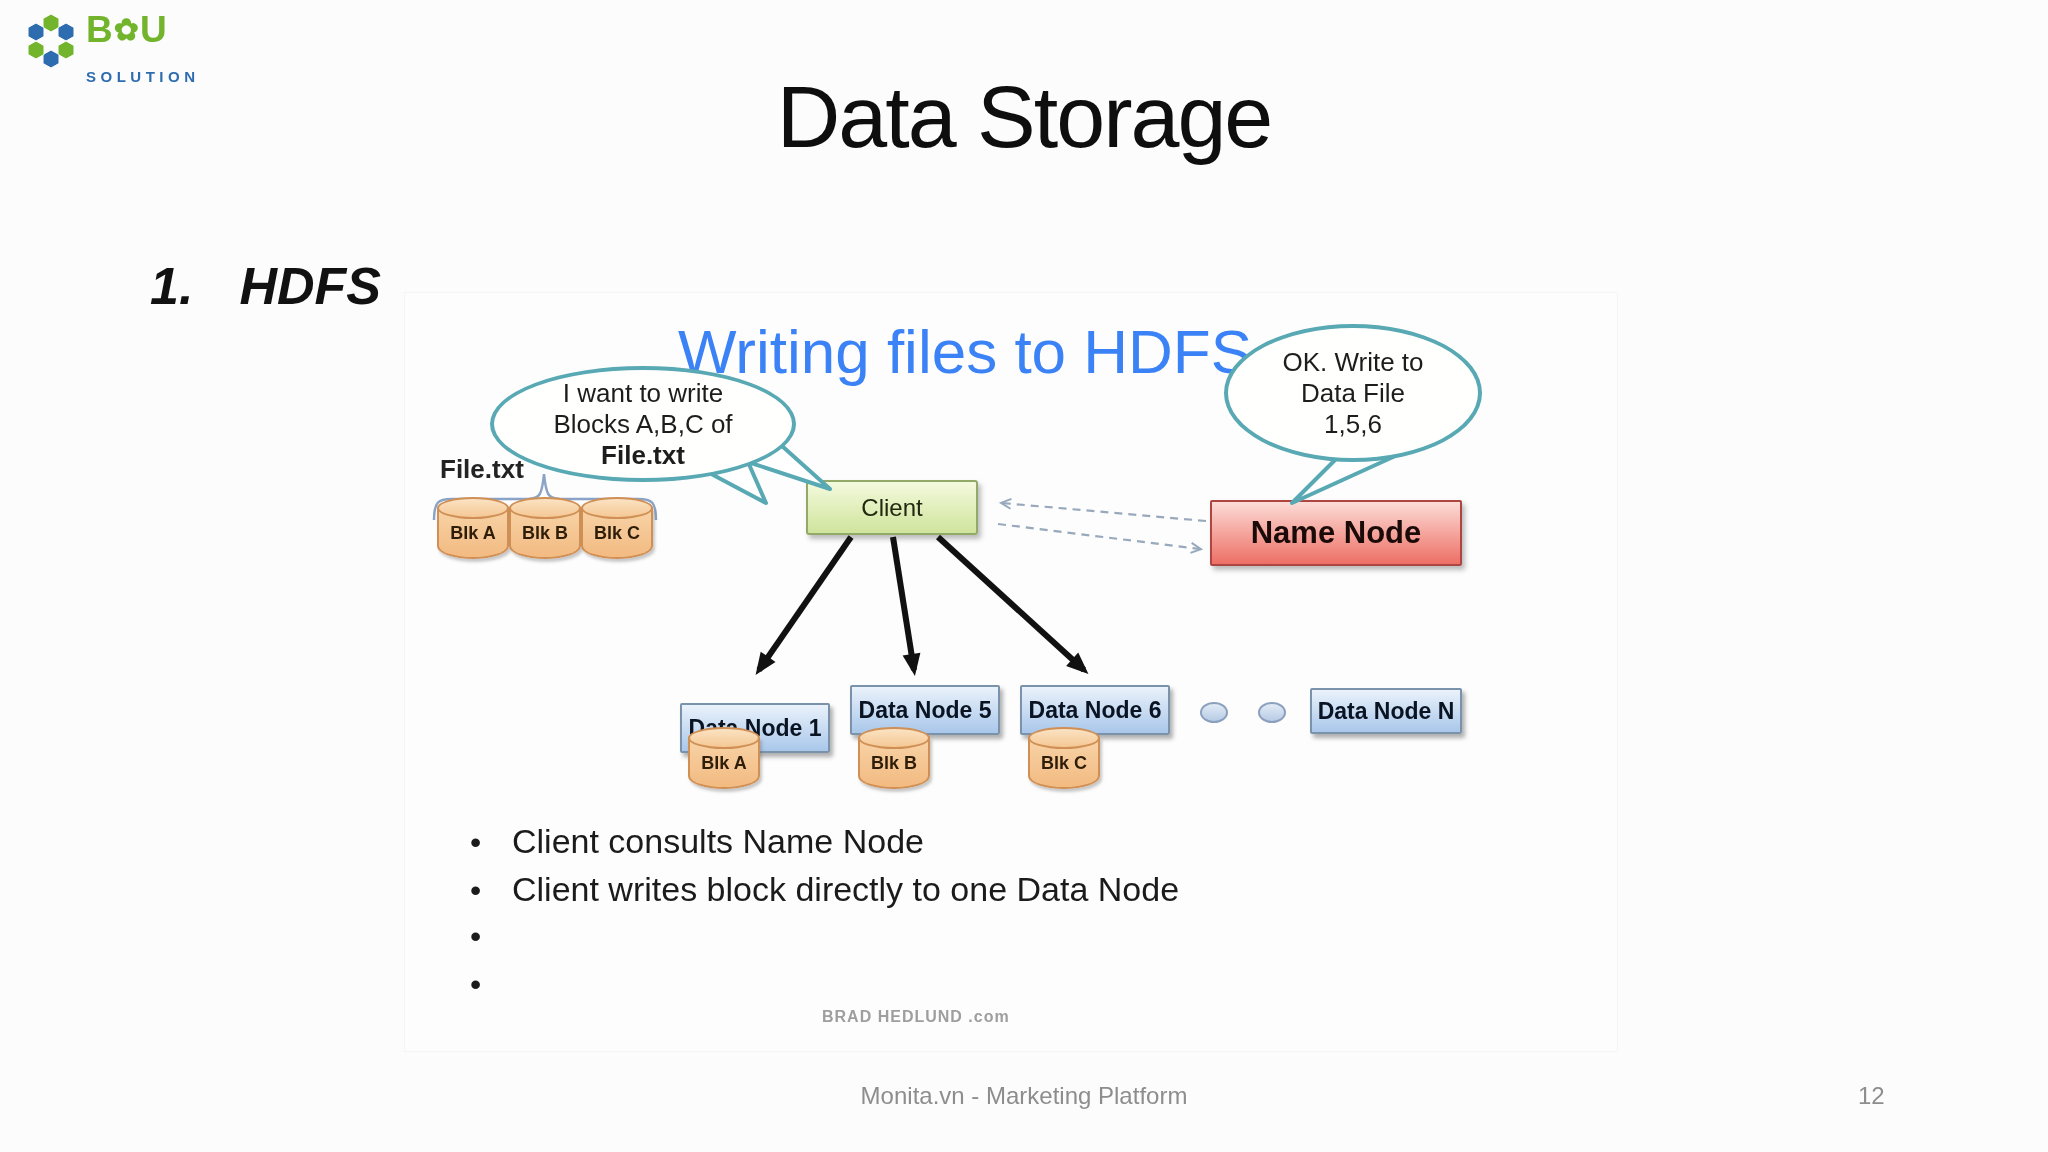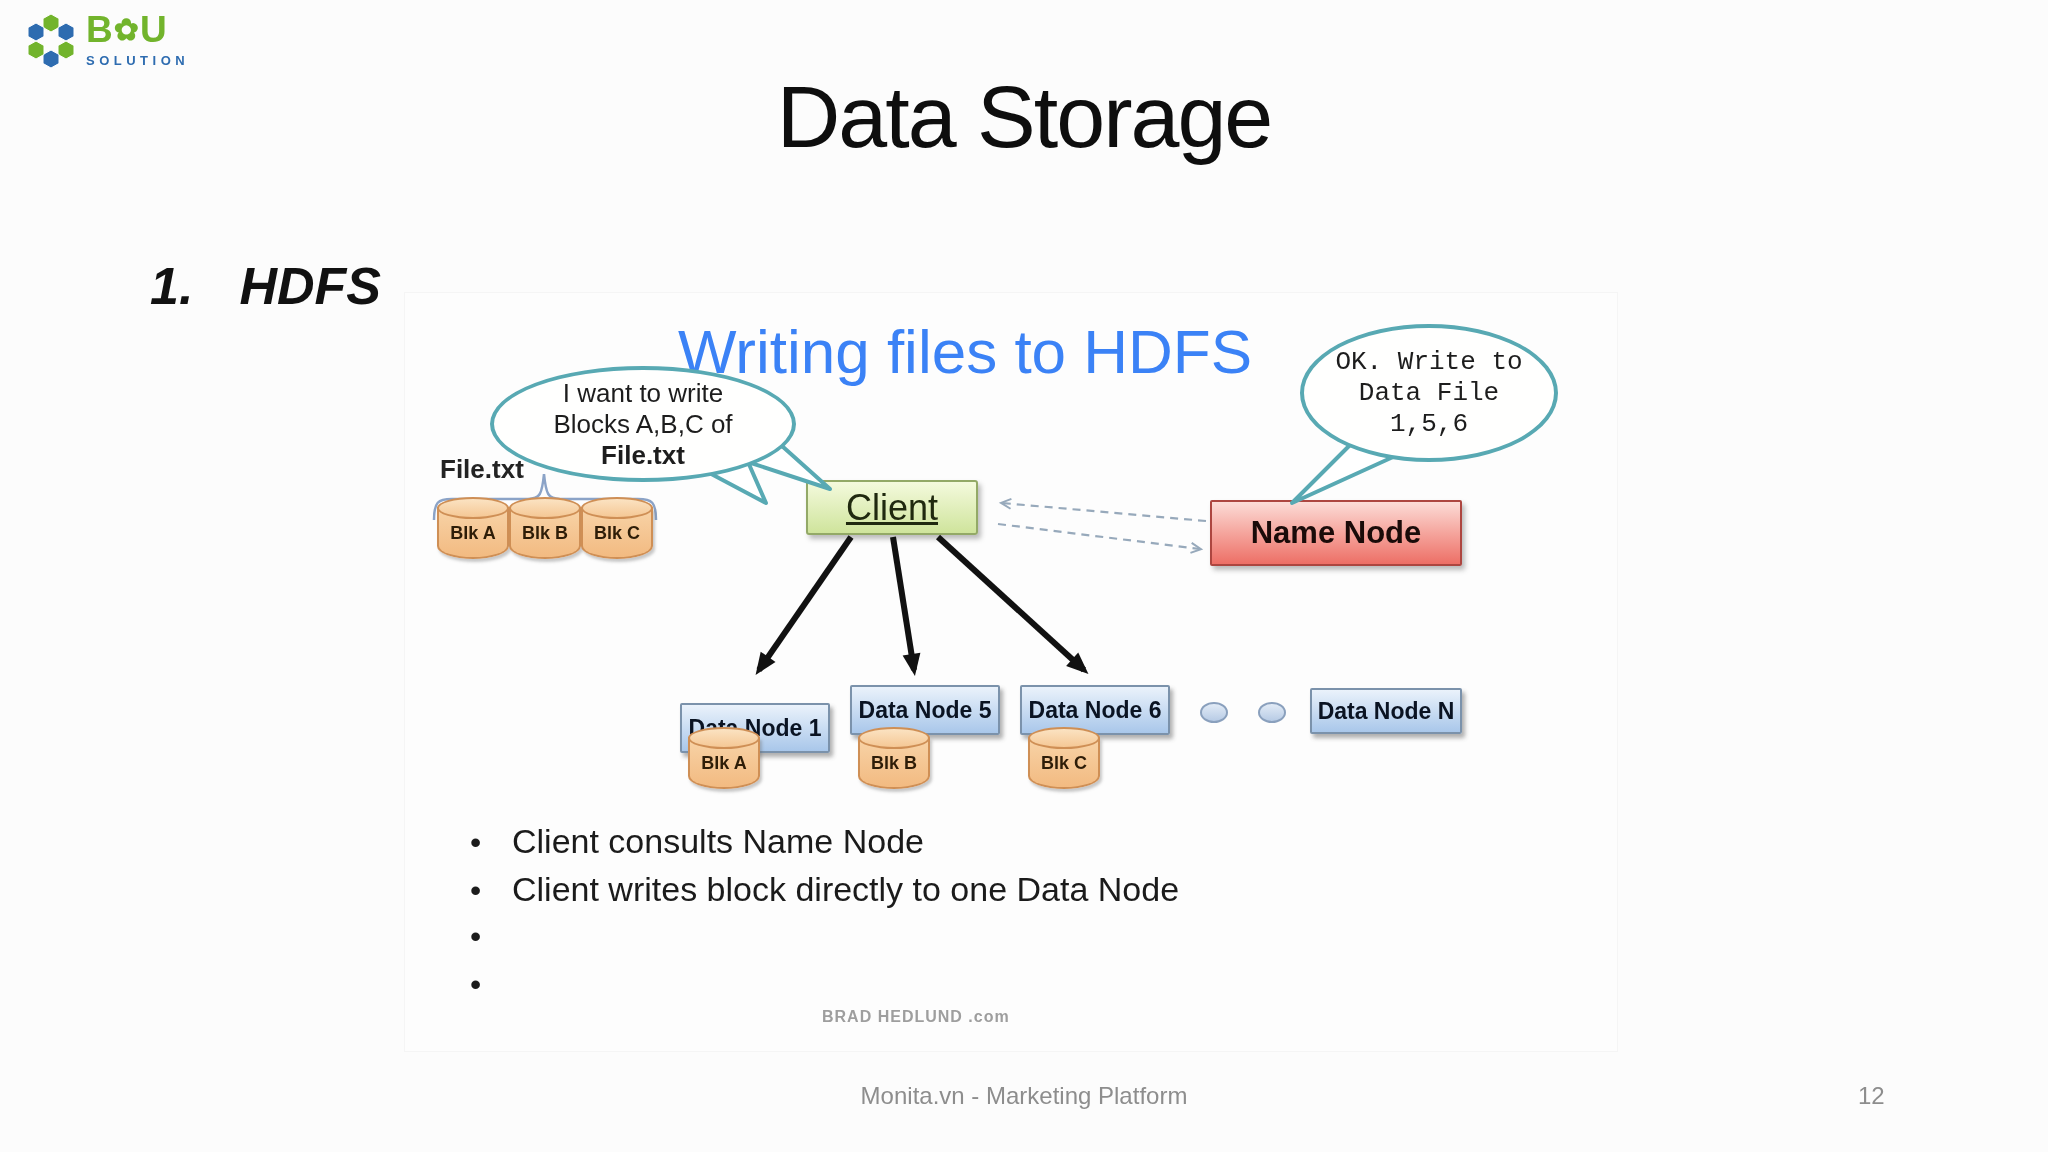--- a/index.html
+++ b/index.html
@@ -4,46 +4,46 @@
 <style>
   html,body{margin:0;padding:0;background:#ffffff;}
   .slide{position:relative;width:2048px;height:1152px;background:#fcfcfc;overflow:hidden;
          font-family:"Liberation Sans", sans-serif;}
   .abs{position:absolute;}
 
   
   .logo{left:22px;top:10px;display:flex;align-items:flex-start;gap:6px;}
   .brand-line{font-weight:bold;font-size:37px;line-height:40px;color:#72b42c;letter-spacing:1px;}
   .brand-line .flower{font-size:30px;vertical-align:2px;}
-  .brand-sub{font-weight:bold;font-size:13px;color:#2e6cb0;letter-spacing:4.5px;margin-top:3px;}
+  .brand-sub{font-weight:bold;font-size:15px;color:#2e6cb0;letter-spacing:4.5px;margin-top:18px;}
 
   
   .main-title{left:0;top:66px;width:2048px;text-align:center;font-size:88px;font-weight:400;
               color:#0e0e0e;letter-spacing:-2px;}
   .section-head{left:150px;top:256px;font-size:52px;font-weight:800;font-style:italic;color:#111;}
   .section-head .num{margin-right:46px;}
 
   .panel{left:404px;top:292px;width:1212px;height:758px;background:#fdfdfd;
          border:1px solid rgba(0,0,0,0.03);}
 
   .diag-title{left:610px;top:316px;width:710px;text-align:center;font-size:62px;color:#3b82f6;}
 
   
   .bubble{border:4px solid #58a9b3;background:#fffffe;border-radius:50%;z-index:6;
           display:flex;flex-direction:column;align-items:center;justify-content:center;
           font-size:26px;line-height:31px;color:#1d1d1d;text-align:center;box-sizing:border-box;}
   .bubble .b{font-weight:bold;}
   .bubble-left{left:490px;top:366px;width:306px;height:116px;}
-  .bubble-right{left:1300px;top:324px;width:258px;height:138px;font-family:Liberation Mono, monospace;}
+  .bubble-right{left:1224px;top:324px;width:258px;height:138px;}
 
   
   .client-box{left:806px;top:480px;width:172px;height:55px;z-index:4;
     background:linear-gradient(#f4fadd,#cfe49c);border:2px solid #93a967;border-radius:3px;
     box-shadow:3px 4px 5px rgba(90,90,90,0.4);display:flex;align-items:center;justify-content:center;
-    font-size:36px;color:#20290f;box-sizing:border-box;text-decoration:underline;}
+    font-size:24px;color:#20290f;box-sizing:border-box;}
   .namenode-box{left:1210px;top:500px;width:252px;height:66px;z-index:4;
     background:linear-gradient(#fcdcd7 0%,#f5a59d 50%,#ed6f66 100%);border:2px solid #ad4640;border-radius:2px;
     box-shadow:3px 4px 5px rgba(90,90,90,0.4);display:flex;align-items:center;justify-content:center;
     font-size:31px;font-weight:bold;color:#1a0b09;box-sizing:border-box;}
   .dnode{width:150px;height:50px;z-index:4;
     background:linear-gradient(#eaf2fb,#a9c7ea);border:2px solid #7b92ab;border-radius:2px;
     box-shadow:3px 4px 4px rgba(80,80,80,0.45);display:flex;align-items:center;justify-content:center;
     font-size:23px;font-weight:bold;color:#0a1322;box-sizing:border-box;}
   .dnode.small{width:152px;height:46px;}
 

